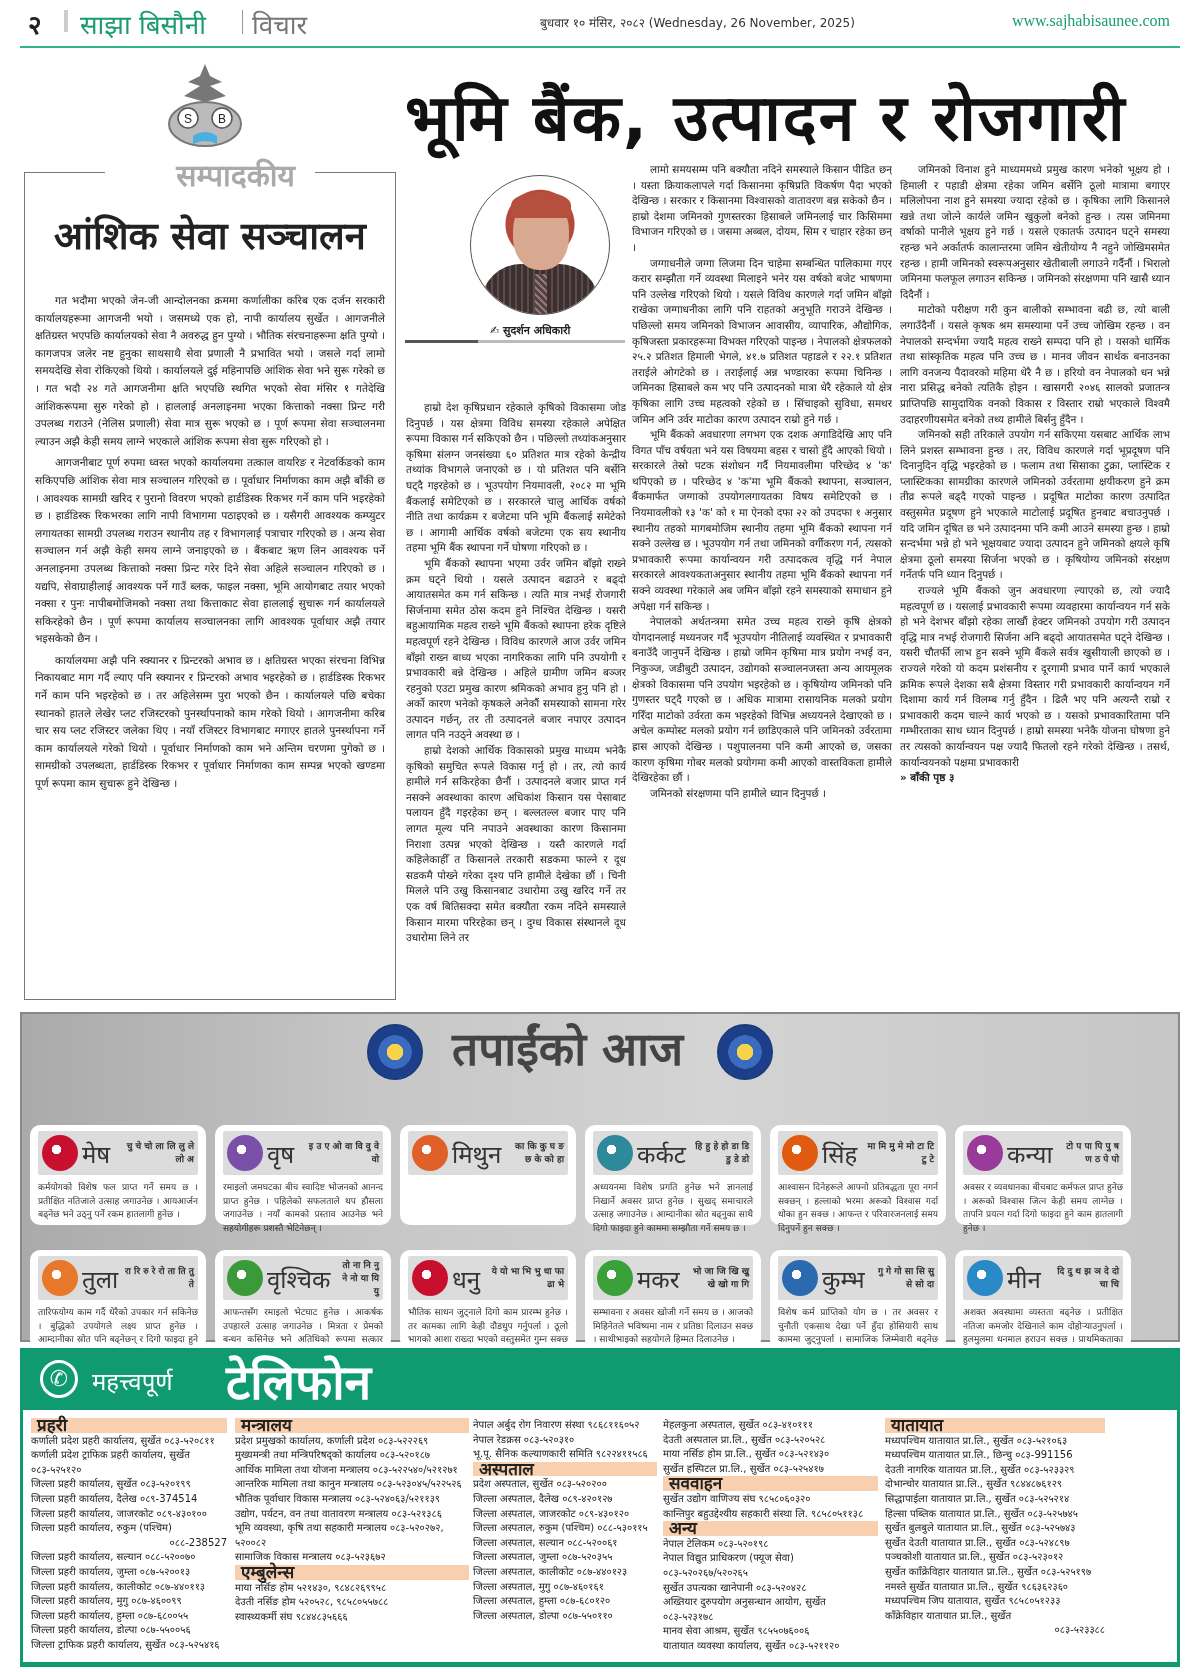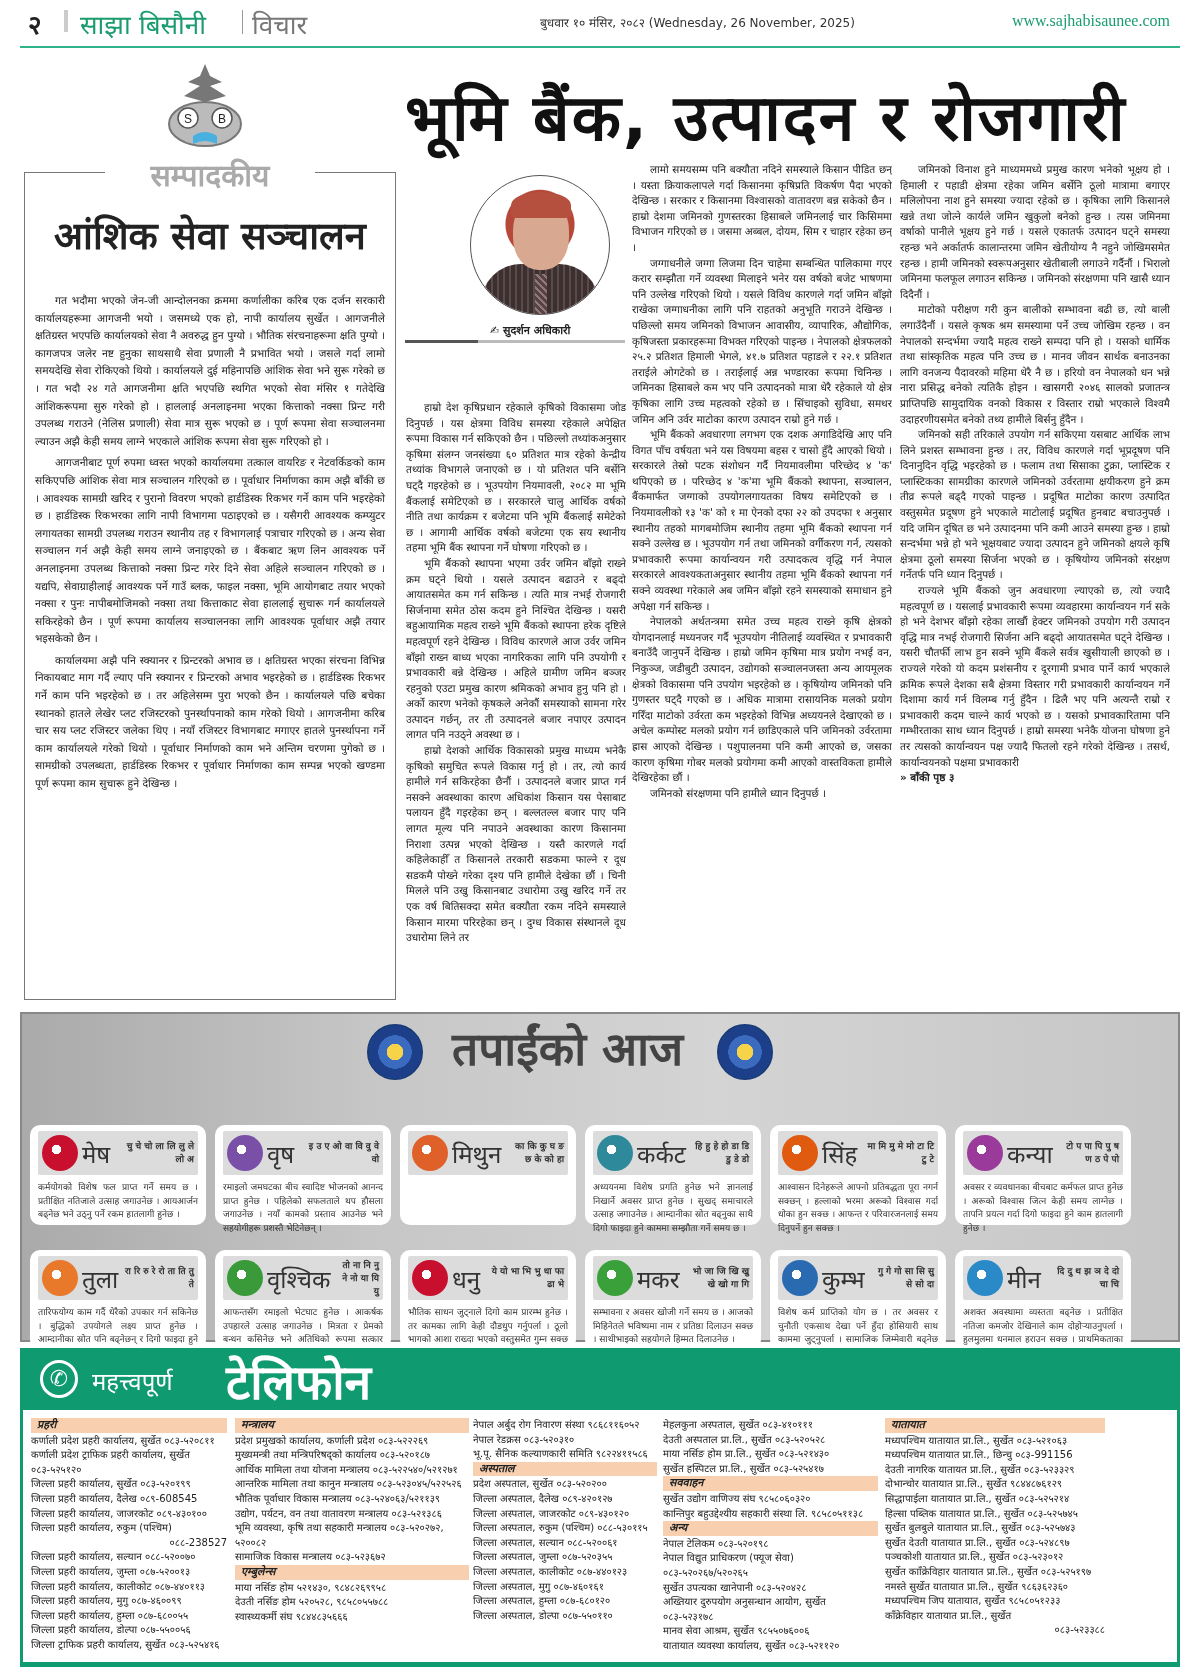--- a/index.html
+++ b/index.html
@@ -10,21 +10,21 @@
   .paper-name { position: absolute; left: 60px; top: 6px; font-size: 26px; color: #1a9c6f; font-family: "DejaVu Serif", serif; }
   .section-sep { position: absolute; left: 222px; top: 10px; width: 1px; height: 24px; background: #999; }
   .section-name { position: absolute; left: 232px; top: 6px; font-size: 26px; color: #777; font-family: "DejaVu Serif", serif; }
   .dateline { position: absolute; left: 520px; top: 14px; font-size: 12px; color: #333; }
   .website { position: absolute; right: 10px; top: 12px; font-size: 16px; color: #1a9c6f; font-family: Liberation Serif, serif; }
 
   .logo { position: absolute; left: 160px; top: 62px; width: 90px; height: 90px; }
   .editorial-box { position: absolute; left: 24px; top: 172px; width: 372px; height: 828px; border: 1px solid #777; border-top: none; }
   .editorial-box::before, .editorial-box::after { content: ""; position: absolute; top: 0; height: 1px; background: #777; width: 80px; }
   .editorial-box::before { left: 0; } .editorial-box::after { right: 0; }
-  .editorial-label { position: absolute; left: 100px; top: -18px; width: 170px; text-align: center; font-size: 30px; color: #aaa; font-weight: bold; font-family: "DejaVu Serif", serif; background: #fff; }
+  .editorial-label { position: absolute; left: 100px; top: -18px; width: 170px; text-align: right; font-size: 30px; color: #aaa; font-weight: bold; font-family: "DejaVu Serif", serif; background: #fff; }
   .editorial-title { position: absolute; left: 0; width: 100%; top: 36px; text-align: center; font-size: 38px; font-weight: bold; color: #222; }
   .editorial-body { position: absolute; left: 10px; right: 10px; top: 120px; font-size: 10.6px; line-height: 17.6px; text-align: justify; color: #222; }
   .editorial-body p { text-indent: 20px; margin-bottom: 4px; }
 
   .headline { position: absolute; left: 405px; top: 72px; width: 790px; font-size: 64px; font-weight: bold; color: #111; letter-spacing: 2px; font-family: "DejaVu Sans", sans-serif; }
   .author-photo { position: absolute; left: 470px; top: 175px; width: 140px; height: 140px; border-radius: 50%; border: 1px solid #555; background: radial-gradient(circle at 50% 35%, #e2b49a 0 22%, #b6483a 23% 30%, #fff 31%), linear-gradient(#fff 60%, #3a2e2e 60%); overflow: hidden; }
   .author-photo .suit { position: absolute; left: 10px; right: 10px; bottom: -10px; height: 60px; background: repeating-linear-gradient(90deg,#3b2f2f 0 4px,#5b4a4a 4px 6px); border-radius: 40px 40px 0 0; }
   .author-photo .face { position: absolute; left: 42px; top: 22px; width: 56px; height: 72px; background: #d8a890; border-radius: 45%; }
   .author-photo .hair { position: absolute; left: 40px; top: 16px; width: 60px; height: 26px; background: #b5503e; border-radius: 50% 50% 10% 10%; }
   .author-photo .tie { position: absolute; left: 64px; bottom: 0; width: 12px; height: 40px; background: repeating-linear-gradient(45deg,#5a4040 0 3px,#8a7a7a 3px 5px); }
@@ -48,21 +48,21 @@
   .rashi-name { font-size: 24px; color: #333; margin-left: 4px; font-family: "DejaVu Serif", serif; white-space: nowrap; }
   .rashi-letters { font-size: 9px; color: #333; margin-left: 6px; line-height: 13px; font-weight: bold; text-align: right; }
   .rashi-text { font-size: 9px; line-height: 13.5px; margin-top: 6px; color: #333; text-align: justify; }
 
   .tel-banner { position: absolute; left: 20px; top: 1348px; width: 1160px; height: 62px; background: #0f9a70; color: #fff; }
   .phone-icon { position: absolute; left: 20px; top: 12px; width: 38px; height: 38px; border-radius: 50%; border: 3px solid #fff; font-size: 22px; text-align: center; line-height: 32px; color: #fff; }
   .tel-sub { position: absolute; left: 72px; top: 16px; font-size: 24px; color: #fff; }
   .tel-main { position: absolute; left: 206px; top: 0px; font-size: 48px; font-weight: bold; color: #fff; }
   .tel-box { position: absolute; left: 20px; top: 1410px; width: 1160px; height: 255px; border: 3px solid #0f9a70; border-top: none; }
   .tel-col { position: absolute; top: 8px; font-size: 10px; line-height: 14.6px; color: #222; }
-  .tel-head { background: #f8d0b0; font-weight: bold; font-size: 11px; padding: 0 6px; margin-bottom: 1px; font-style: italic; }
+  .tel-head { background: #f8d0b0; font-weight: bold; font-size: 17px; padding: 0 6px; margin-bottom: 1px; }
   .tel-col .right { text-align: right; }
   .bottom-rule { position: absolute; left: 20px; top: 1664px; width: 1160px; height: 3px; background: #0f9a70; }
 </style>
 </head>
 <body>
 
 <div class="masthead">
   <span class="pg-num">२</span>
   <span class="pg-sep"></span>
   <span class="paper-name">साझा बिसौनी</span>
@@ -231,21 +231,21 @@
   <div class="phone-icon">✆</div>
   <span class="tel-sub">महत्त्वपूर्ण</span>
   <span class="tel-main">टेलिफोन</span>
 </div>
 <div class="tel-box" id="tel-box">
     <div class="tel-col" style="left: 8px; width: 196px;">
       <div class="tel-head">प्रहरी</div>
       <div class="">कर्णाली प्रदेश प्रहरी कार्यालय, सुर्खेत ०८३-५२०८११</div>
       <div class="">कर्णाली प्रदेश ट्राफिक प्रहरी कार्यालय, सुर्खेत ०८३-५२५१२०</div>
       <div class="">जिल्ला प्रहरी कार्यालय, सुर्खेत ०८३-५२०१९९</div>
-      <div class="">जिल्ला प्रहरी कार्यालय, दैलेख ०८९-608545</div>
+      <div class="">जिल्ला प्रहरी कार्यालय, दैलेख ०८९-374514</div>
       <div class="">जिल्ला प्रहरी कार्यालय, जाजरकोट ०८९-४३०१००</div>
       <div class="">जिल्ला प्रहरी कार्यालय, रुकुम (पश्चिम)</div>
       <div class="right">०८८-238527</div>
       <div class="">जिल्ला प्रहरी कार्यालय, सल्यान ०८८-५२००७०</div>
       <div class="">जिल्ला प्रहरी कार्यालय, जुम्ला ०८७-५२००१३</div>
       <div class="">जिल्ला प्रहरी कार्यालय, कालीकोट ०८७-४४०११३</div>
       <div class="">जिल्ला प्रहरी कार्यालय, मुगु ०८७-४६००९९</div>
       <div class="">जिल्ला प्रहरी कार्यालय, हुम्ला ०८७-६८००५५</div>
       <div class="">जिल्ला प्रहरी कार्यालय, डोल्पा ०८७-५५००५६</div>
       <div class="">जिल्ला ट्राफिक प्रहरी कार्यालय, सुर्खेत ०८३-५२५४१६</div>

